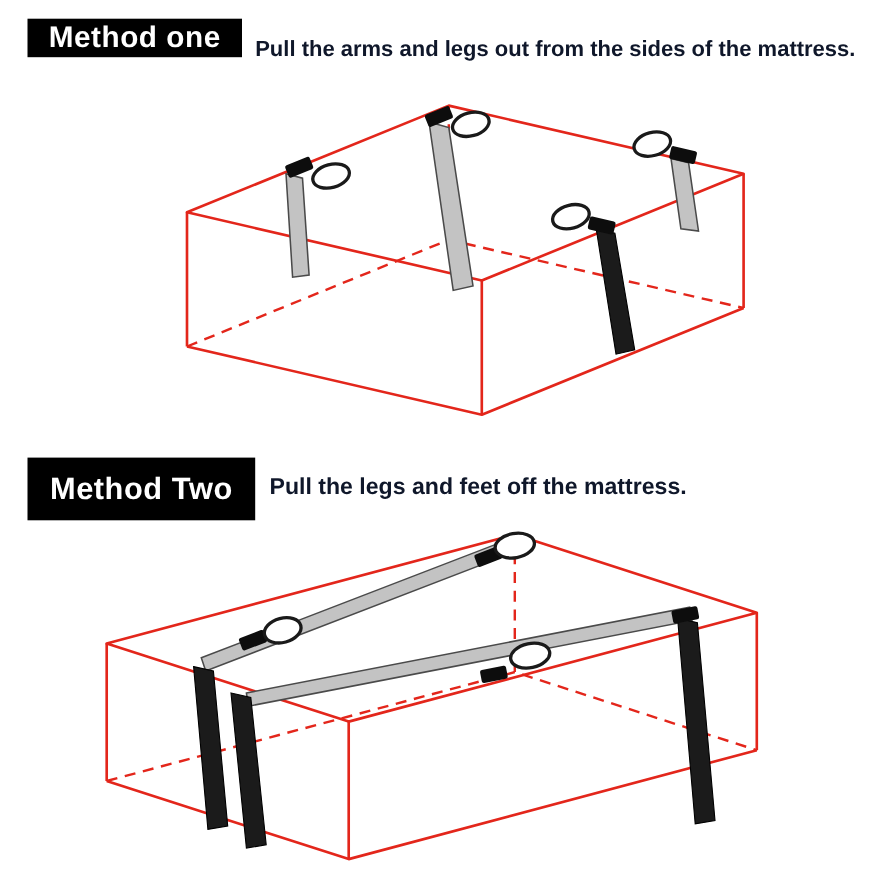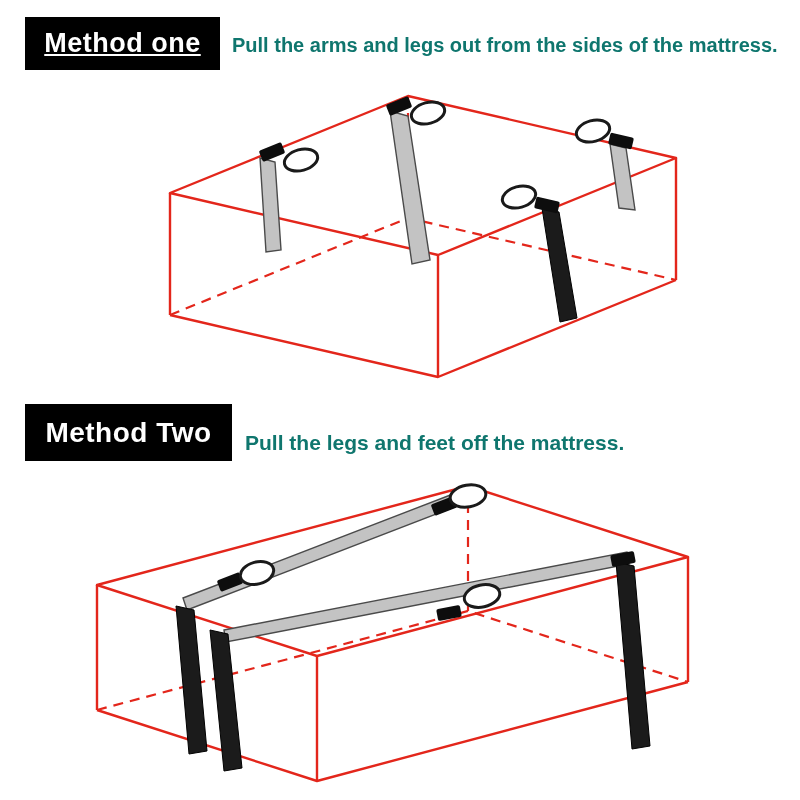--- a/index.html
+++ b/index.html
@@ -17,24 +17,24 @@
   body{
     width:800px;height:800px;background:var(--background);
     font-family:"Liberation Sans", sans-serif;position:relative;overflow:hidden;
   }
   .stage{position:absolute;inset:0;width:800px;height:800px;}
   .method-label{
     position:absolute;background:var(--label-bg);color:var(--label-text);
     display:flex;align-items:center;justify-content:center;
     font-weight:bold;letter-spacing:.5px;
   }
-  .method-label.one{left:25px;top:17px;width:195px;height:53px;font-size:27px;text-decoration:underline;}
-  .method-label.two{left:25px;top:404px;width:207px;height:57px;font-size:28px;}
+  .method-label.one{left:25px;top:17px;width:195px;height:35px;font-size:27px;}
+  .method-label.two{left:25px;top:416px;width:207px;height:57px;font-size:28px;}
   .method-desc{
-    position:absolute;color:#0f766e;font-weight:bold;white-space:nowrap;
+    position:absolute;color:#0f172a;font-weight:bold;white-space:nowrap;
   }
   .method-desc.one{left:232px;top:34px;font-size:20px;}
   .method-desc.two{left:245px;top:431px;font-size:21px;}
   .diagram{position:absolute;left:0;width:800px;height:330px;}
   .diagram.one{top:80px;}
   .diagram.two{top:470px;}
   .wire{stroke:var(--wireframe-red);stroke-width:2.4;fill:none;stroke-linejoin:round;}
   .wire-dash{stroke:var(--wireframe-red);stroke-width:2.2;fill:none;stroke-dasharray:10 7;}
   .band-gray{fill:var(--strap-gray);stroke:var(--strap-gray-edge);stroke-width:1.4;}
   .band-black{fill:var(--strap-black);stroke:#000;stroke-width:1;}

